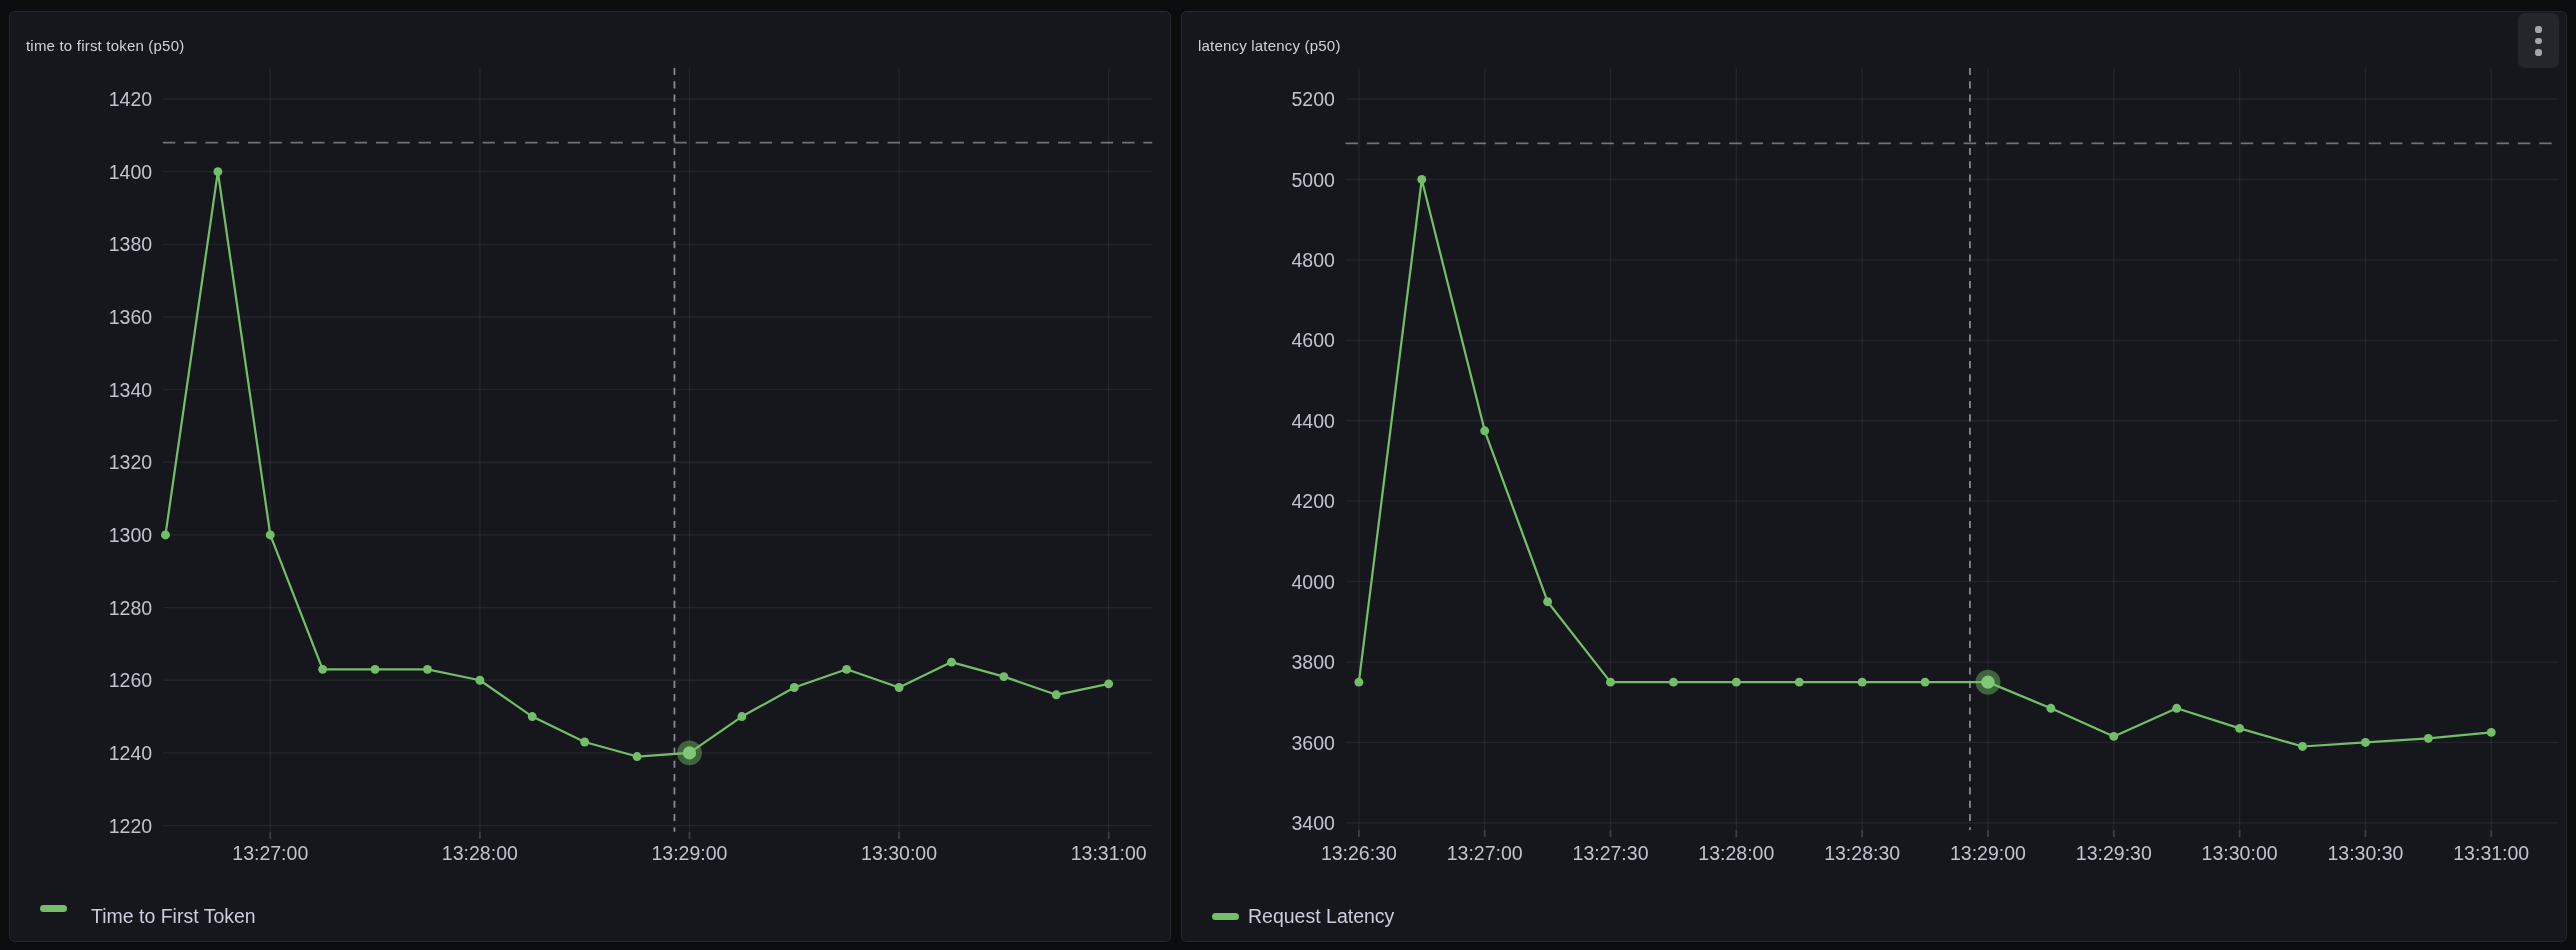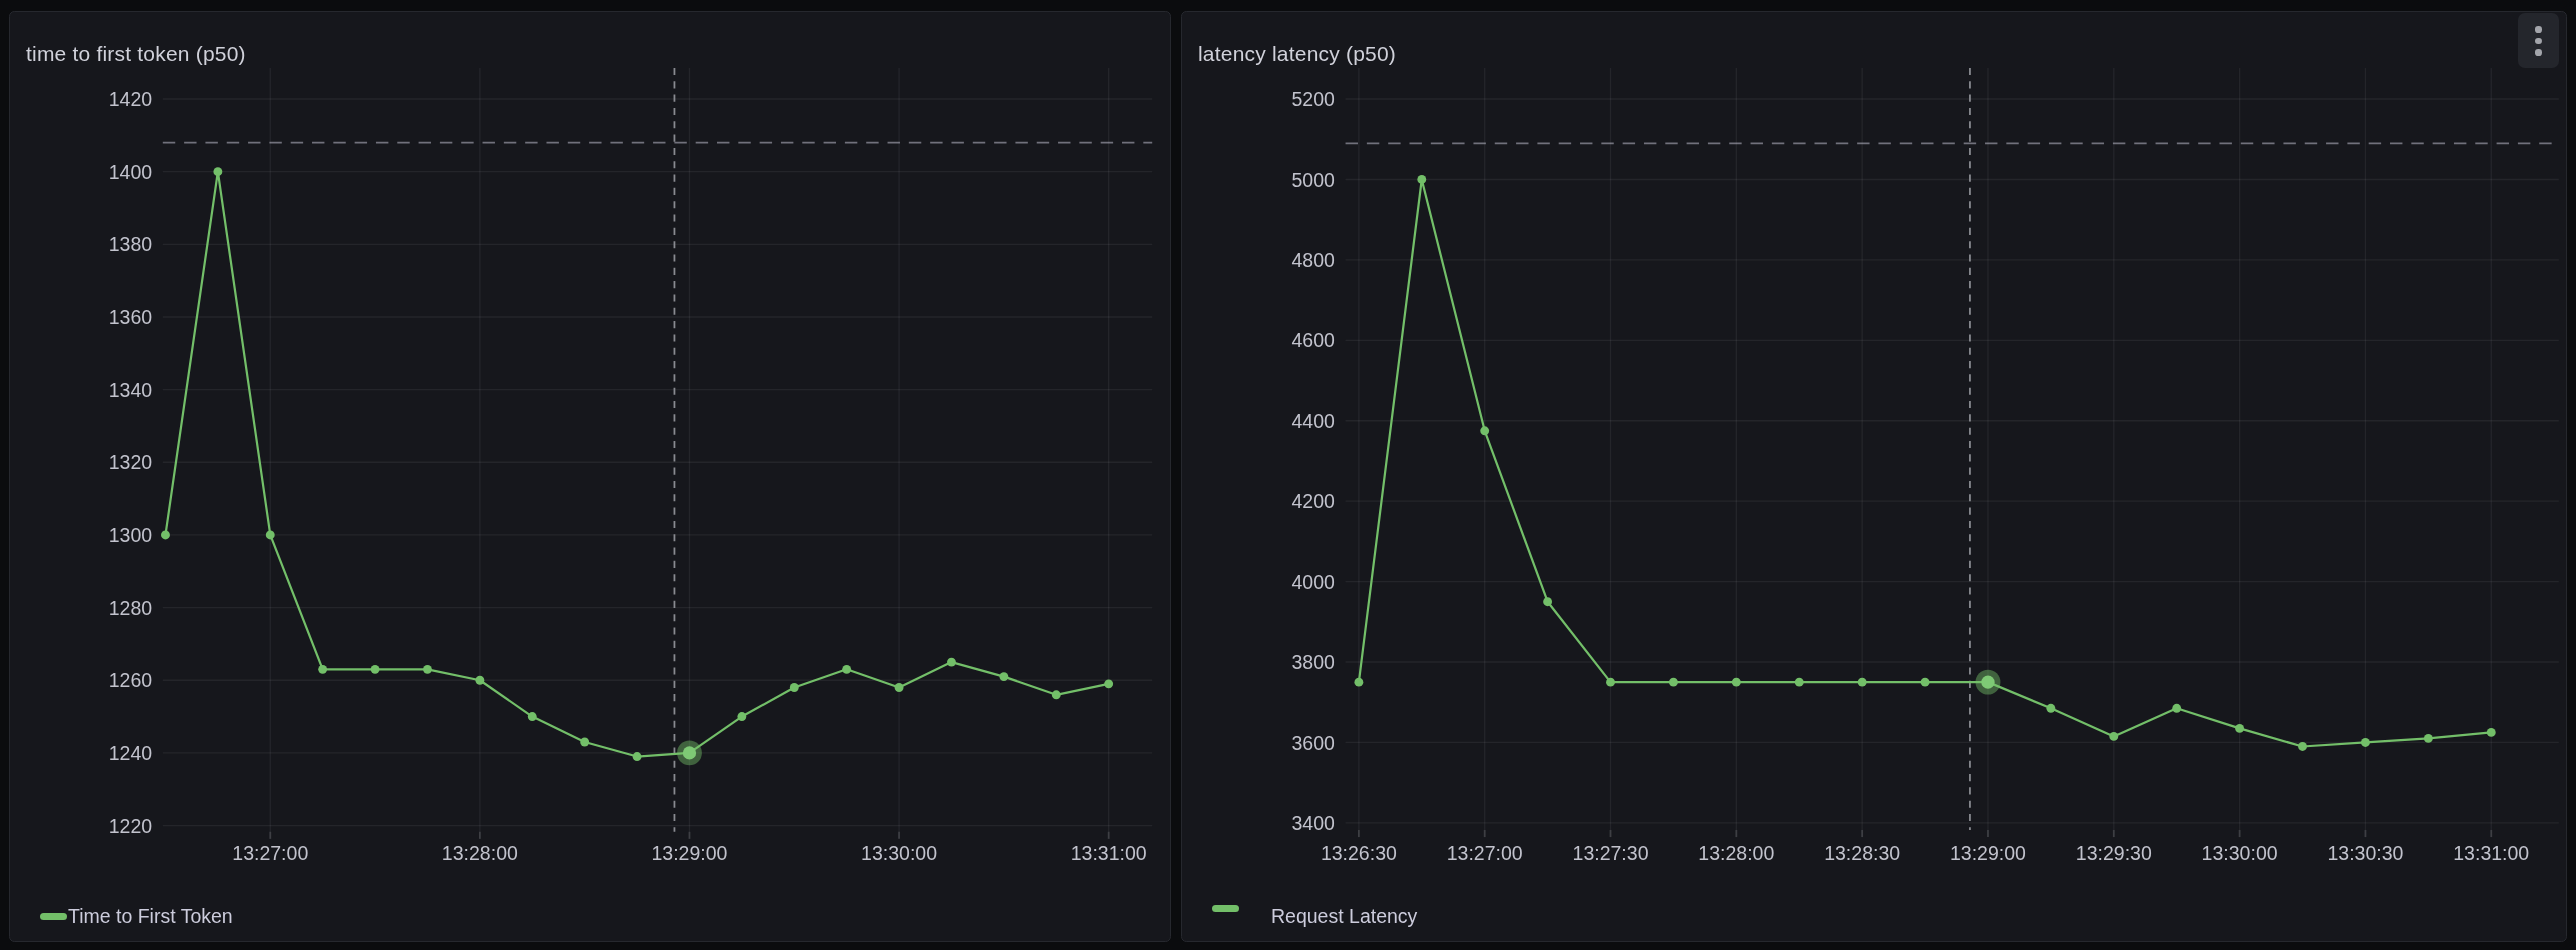--- a/index.html
+++ b/index.html
@@ -2,21 +2,21 @@
 <html style="font-size:14px"><head>
 <meta charset="utf-8">
 <style>
   html,body{margin:0;padding:0;background:#0b0c0e;}
   *{box-sizing:border-box;}
   body{font-family:"Liberation Sans",sans-serif;-webkit-font-smoothing:antialiased;}
   #stage{position:relative;width:2576px;height:950px;background:#0b0c0e;overflow:hidden;}
   .panel{position:absolute;top:10.7px;height:931px;background:#16171c;border:0.9px solid #26282e;border-radius:5.3px;}
   .panel.left{left:9px;width:1162px;}
   .panel.right{left:1181px;width:1386px;}
-  .panel-title{position:absolute;top:13.3px;left:16px;font-size:21px;font-weight:500;color:#d0d1da;letter-spacing:0.2px;}
+  .panel-title{position:absolute;top:13.3px;left:16px;font-size:15px;font-weight:500;color:#d0d1da;letter-spacing:0.2px;}
   .chart-svg{position:absolute;left:0;top:0;width:100%;height:100%;}
   svg text{font-family:"Liberation Sans",sans-serif;}
   .legend{position:absolute;left:30px;bottom:10.7px;height:28px;display:flex;align-items:center;gap:14px;}
   .legend-swatch{width:27px;height:7px;border-radius:3.6px;background:#73bf69;flex:0 0 auto;}
   .legend-label{font-size:19.5px;color:#ccccdc;white-space:nowrap;}
   .menu-btn{position:absolute;top:1.8px;right:7px;width:41px;height:55px;background:#24262c;border:none;border-radius:7px;display:flex;align-items:center;justify-content:center;cursor:pointer;padding:0;}
   .kebab{display:flex;flex-direction:column;gap:5.3px;}
   .kebab .dot{width:6.2px;height:6.2px;border-radius:50%;background:#a3a5ab;}
 </style>
 </head>
@@ -93,21 +93,21 @@
           <circle cx="1177.9915" cy="768.76" r="5" fill="#73bf69"></circle>
           <circle cx="1236.991" cy="756.49" r="5" fill="#73bf69"></circle>
         </g>
         <g>
           <circle cx="764.995" cy="834.2" r="14" fill="rgba(115,191,105,0.45)"></circle>
           <circle cx="764.995" cy="834.2" r="7.5" fill="#7ec975"></circle>
         </g>
       </svg>
     <h2 class="panel-title">time to first token (p50)</h2>
     <div class="legend">
-      <div class="legend-item" style="display:flex;align-items:center;gap:1px;">
+      <div class="legend-item" style="display:flex;gap:24px;">
         <span class="legend-swatch"></span>
         <span class="legend-label">Time to First Token</span>
       </div>
     </div>
   </section>
 
   <section class="panel right">
     <svg class="chart-svg" viewBox="0 0 1558 1046" width="1384" height="929">
         <g>
           <line x1="184" x2="1550" y1="98" y2="98" stroke="rgba(204,208,216,0.08)" stroke-width="1.5"></line>
@@ -196,21 +196,21 @@
       </svg>
     <h2 class="panel-title">latency latency (p50)</h2>
     <button class="menu-btn" title="">
       <span class="kebab">
         <span class="dot"></span>
           <span class="dot"></span>
           <span class="dot"></span>
       </span>
     </button>
     <div class="legend">
-      <div class="legend-item" style="display:flex;gap:32px;">
+      <div class="legend-item" style="display:flex;align-items:center;gap:9px;">
         <span class="legend-swatch"></span>
         <span class="legend-label">Request Latency</span>
       </div>
     </div>
   </section>
 
 </div>
 
 
 </body></html>

